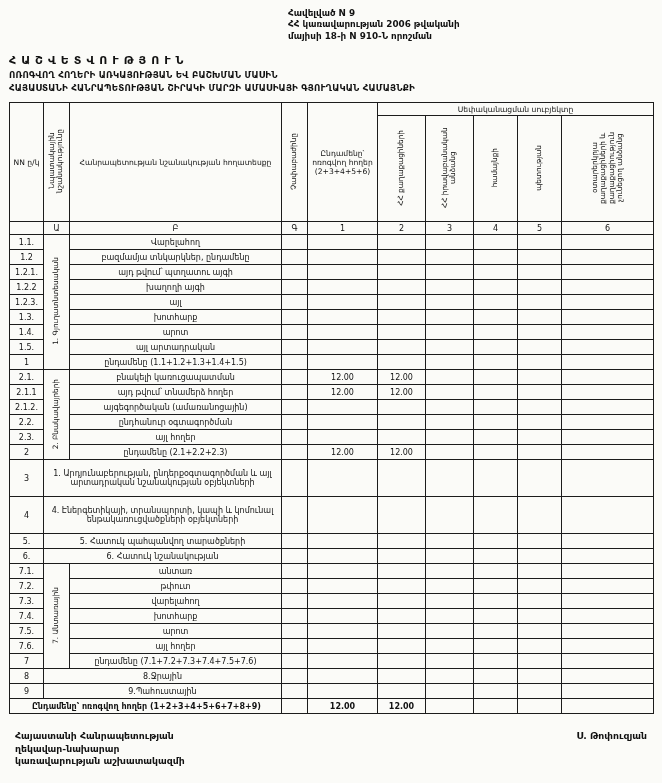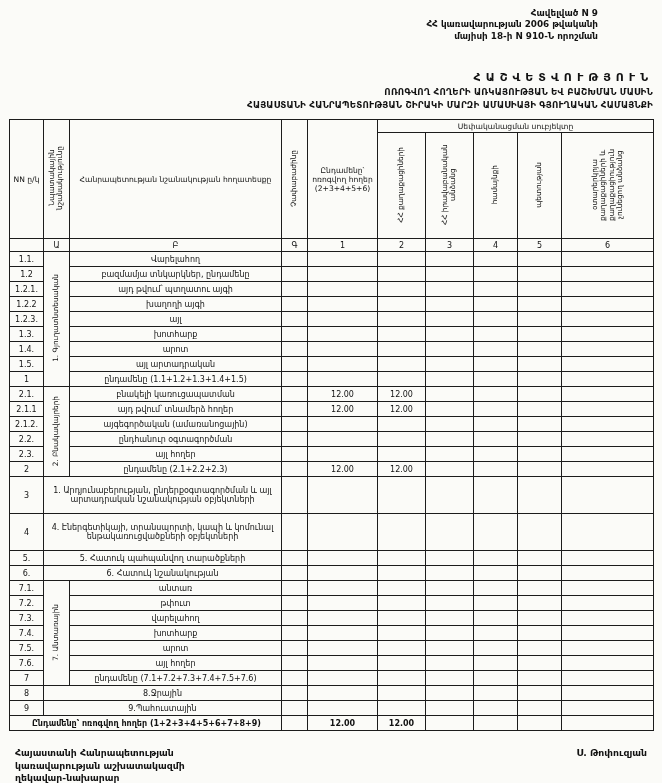--- a/index.html
+++ b/index.html
@@ -8,27 +8,27 @@
     background:#fbfbf8;
     color:#121212;
     font-family:"DejaVu Sans", sans-serif;
     overflow:hidden;
   }
   .page { padding:8px 9px; }
 
   .doc-ref {
     width:310px;
     margin:0 55px 0 auto;
-    text-align:right;
+    text-align:left;
     font-weight:bold;
     font-size:8.8px;
     line-height:1.3;
   }
 
-  .title-block { text-align:right; margin-top:29px; }
+  .title-block { text-align:left; margin-top:12px; }
   .title-main { font-size:11px; font-weight:bold; letter-spacing:5px; }
   .title-sub  { font-size:8.7px; font-weight:bold; margin-top:3px; letter-spacing:0.2px; }
 
   table.report {
     border-collapse:collapse;
     table-layout:fixed;
     width:644px;
     margin-top:9px;
   }
   table.report th, table.report td {
@@ -454,19 +454,19 @@
           <td class="val"></td>
           <td class="val"></td>
           <td class="val"></td>
         </tr>
       </tbody>
   </table>
 
   <div class="footer">
     <div class="footer-org">
       <div>Հայաստանի Հանրապետության</div>
+      <div>ղեկավար-նախարար</div>
       <div>կառավարության աշխատակազմի</div>
-      <div>ղեկավար-նախարար</div>
     </div>
     <div class="signature">Ս. Թոփուզյան</div>
   </div>
 
 </div>
 
 </body></html>

